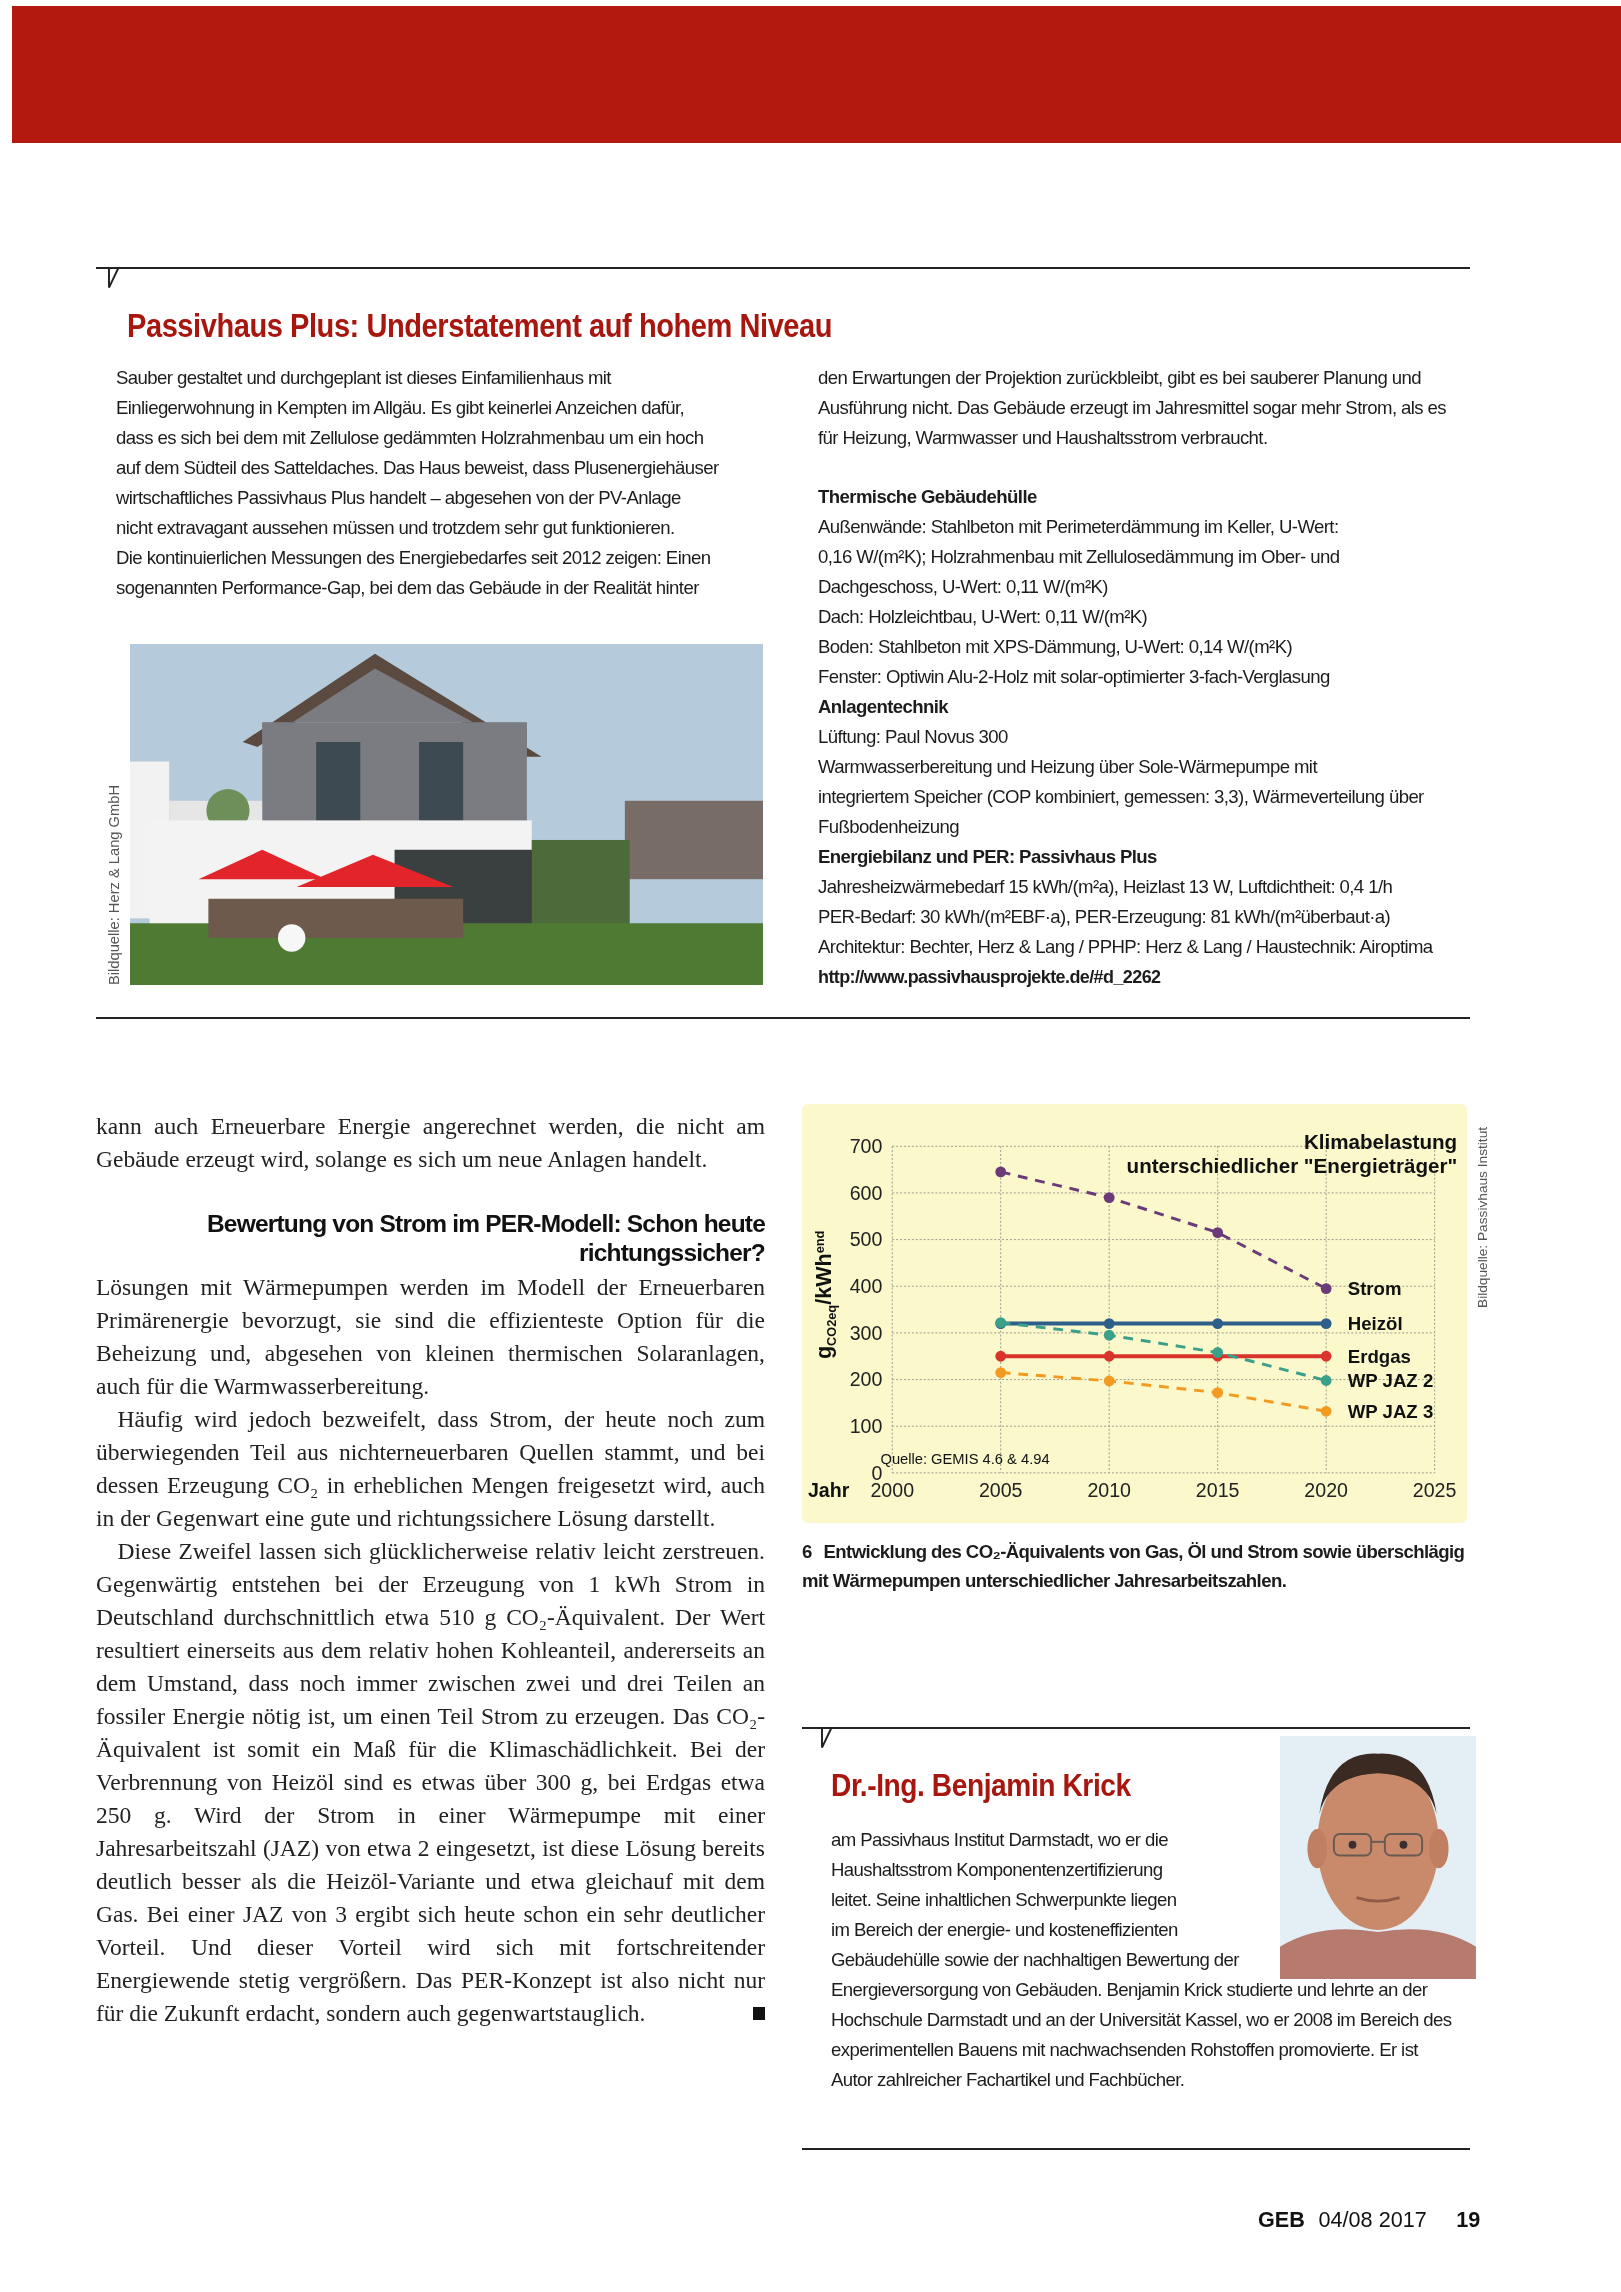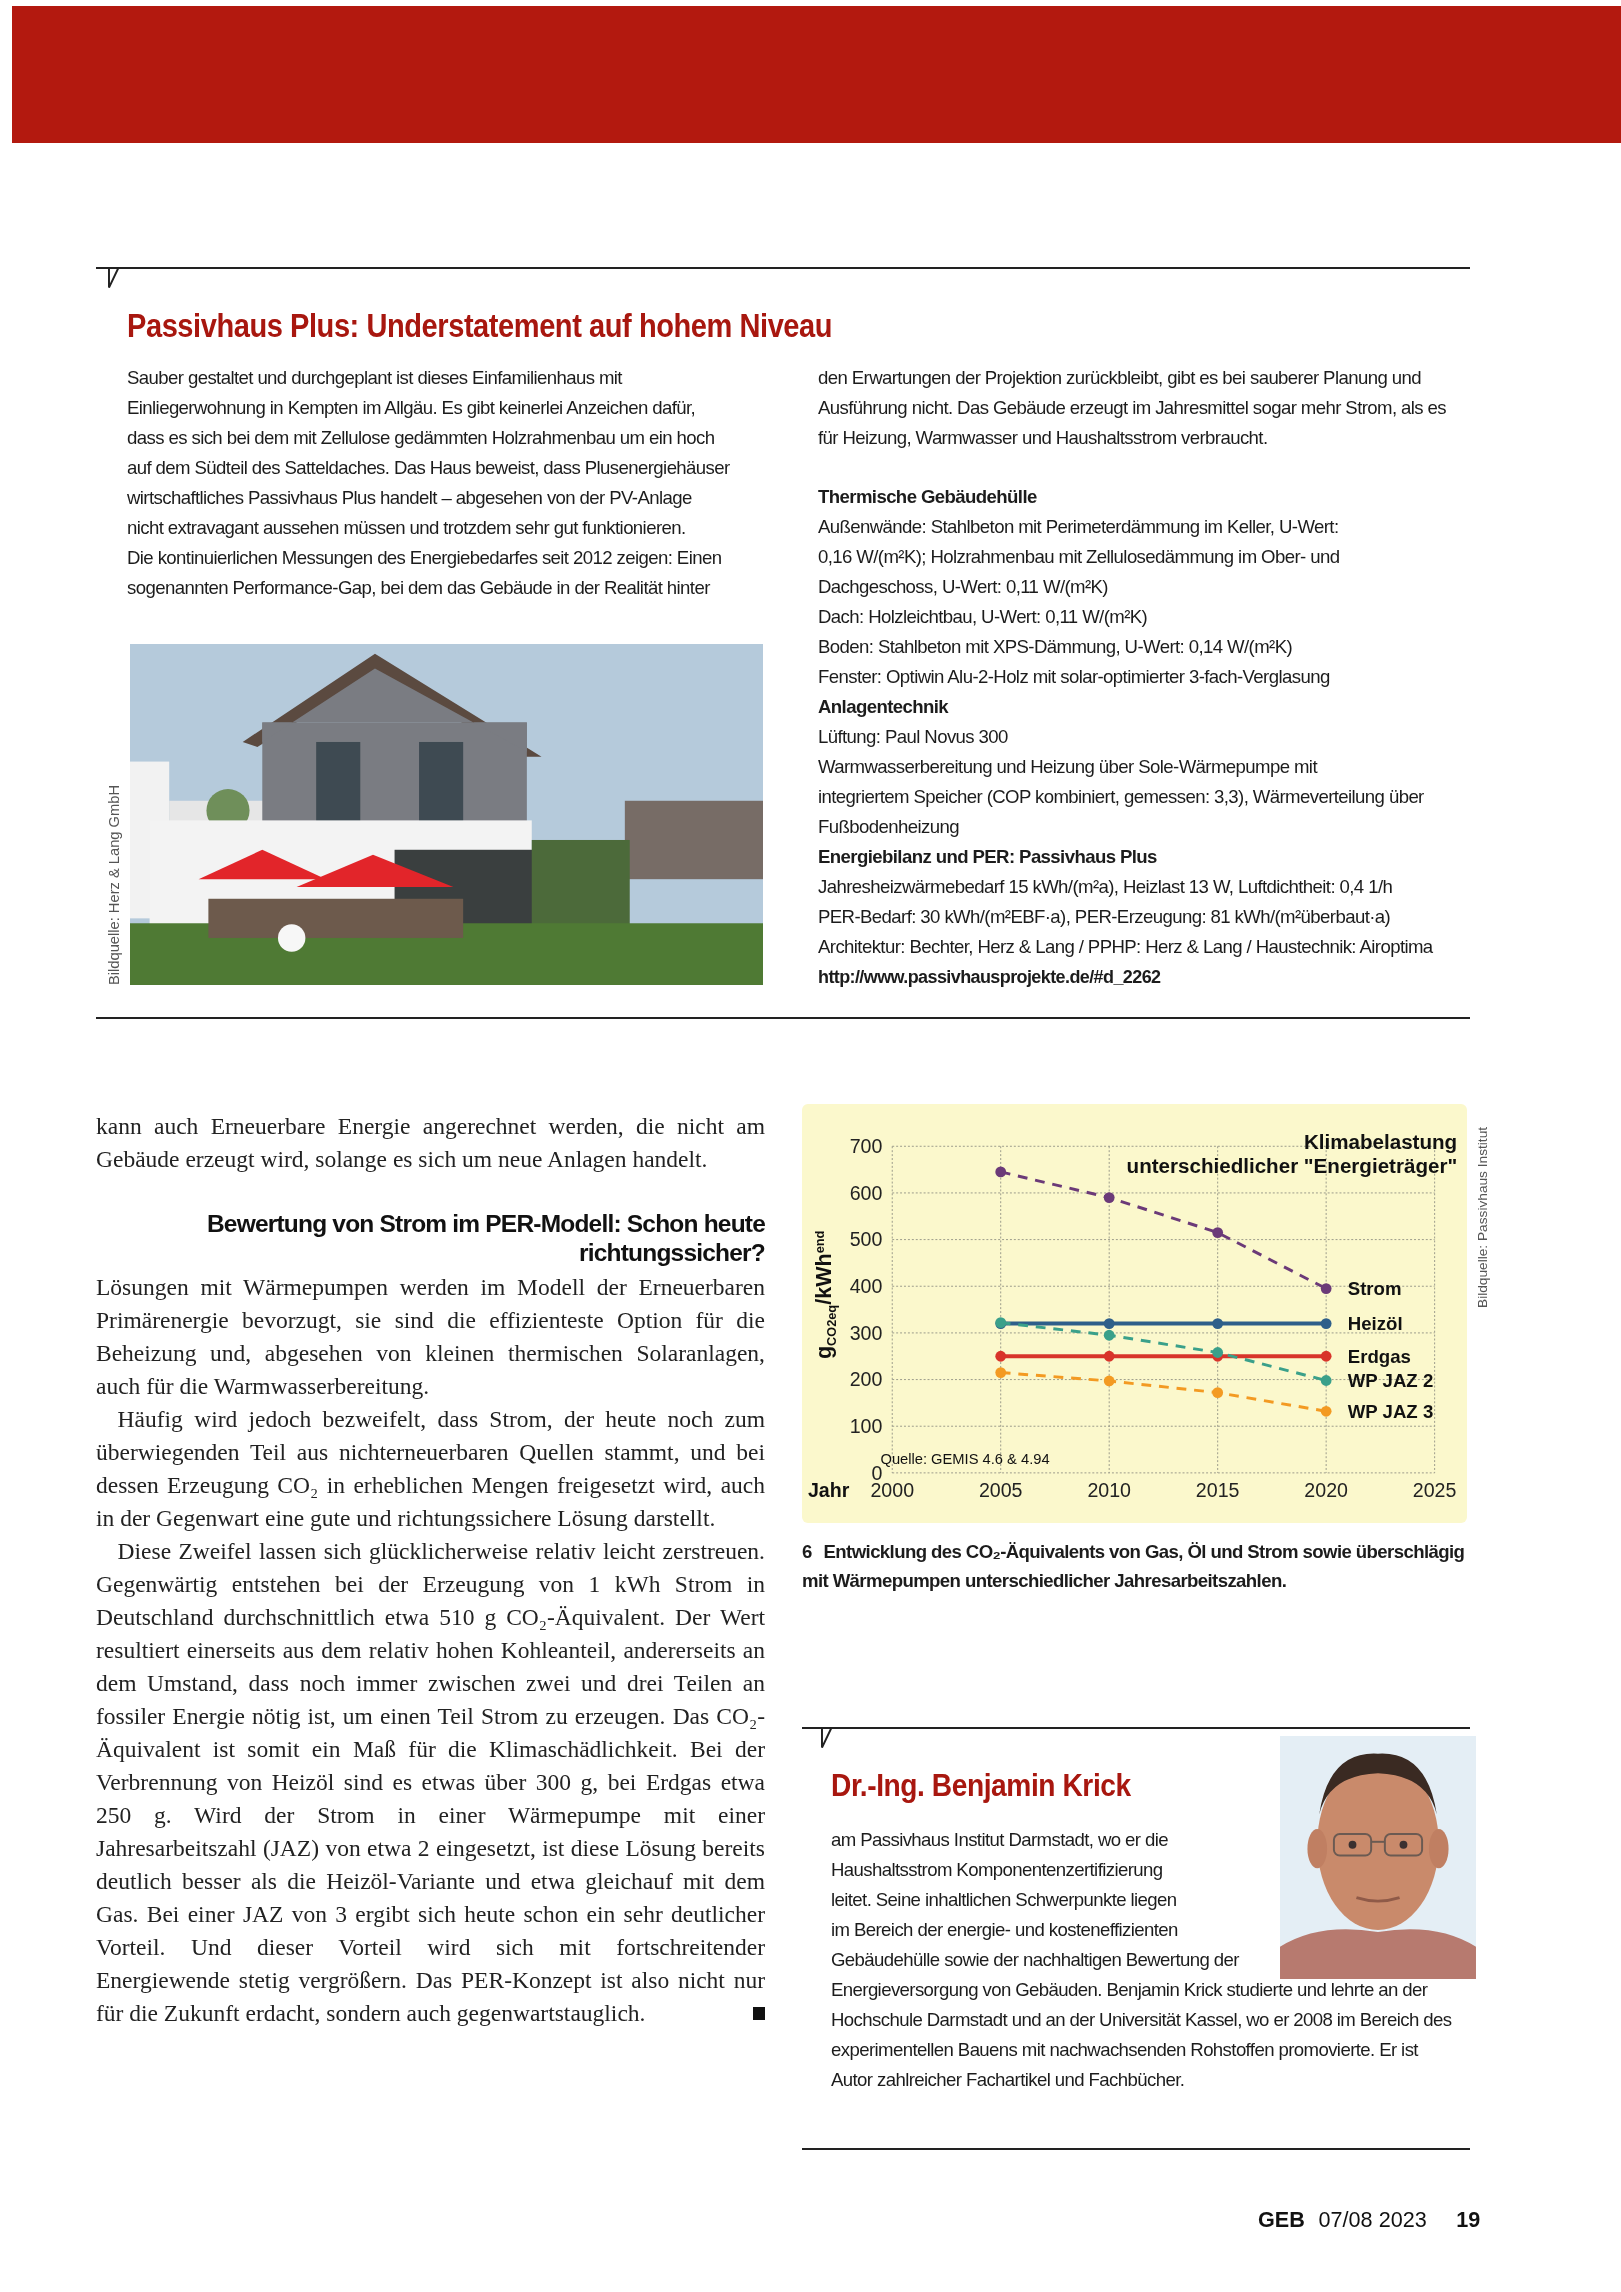--- a/index.html
+++ b/index.html
@@ -44,21 +44,21 @@
 
 <div class="top-band"></div>
 
 <div class="rule" style="left:96px; top:267px; width:1374px;"></div>
 <svg class="notch" style="left:108px; top:267px;" viewBox="0 0 12 22">
     <polyline points="11,0 1,21 1,0" fill="none" stroke="#222" stroke-width="2"></polyline>
   </svg>
 
 <div class="box-title" style="left:127px; top:307px; font-size:33px; transform:scaleX(0.88);">Passivhaus Plus: Understatement auf hohem Niveau</div>
 
-<div class="sans-para" style="left:127px; top:363px; width:637px;">
+<div class="sans-para" style="left:116px; top:363px; width:637px;">
   <span class="line">Sauber gestaltet und durchgeplant ist dieses Einfamilienhaus mit</span>
   <span class="line">Einliegerwohnung in Kempten im Allgäu. Es gibt keinerlei Anzeichen dafür,</span>
   <span class="line">dass es sich bei dem mit Zellulose gedämmten Holzrahmenbau um ein hoch</span>
   <span class="line">auf dem Südteil des Satteldaches. Das Haus beweist, dass Plusenergiehäuser</span>
   <span class="line">wirtschaftliches Passivhaus Plus handelt – abgesehen von der PV-Anlage</span>
   <span class="line">nicht extravagant aussehen müssen und trotzdem sehr gut funktionieren.</span>
   <span class="line">Die kontinuierlichen Messungen des Energiebedarfes seit 2012 zeigen: Einen</span>
   <span class="line">sogenannten Performance-Gap, bei dem das Gebäude in der Realität hinter</span>
 </div>
 
@@ -238,16 +238,16 @@
     <circle cx="74" cy="111" r="4" fill="#3a3030"></circle>
     <circle cx="126" cy="111" r="4" fill="#3a3030"></circle>
     <path d="M78,165 Q100,172 122,165" stroke="#8f5a48" stroke-width="3" fill="none"></path>
   </svg>
 </div>
 
 <div class="rule" style="left:802px; top:2148px; width:668px;"></div>
 
 <div class="footer">
   <span class="brand">GEB</span>
-  <span style="margin-left:7.8px;">07/08 2023</span>
+  <span style="margin-left:7.8px;">04/08 2017</span>
   <span class="pg">19</span>
 </div>
 
 
 </body></html>

